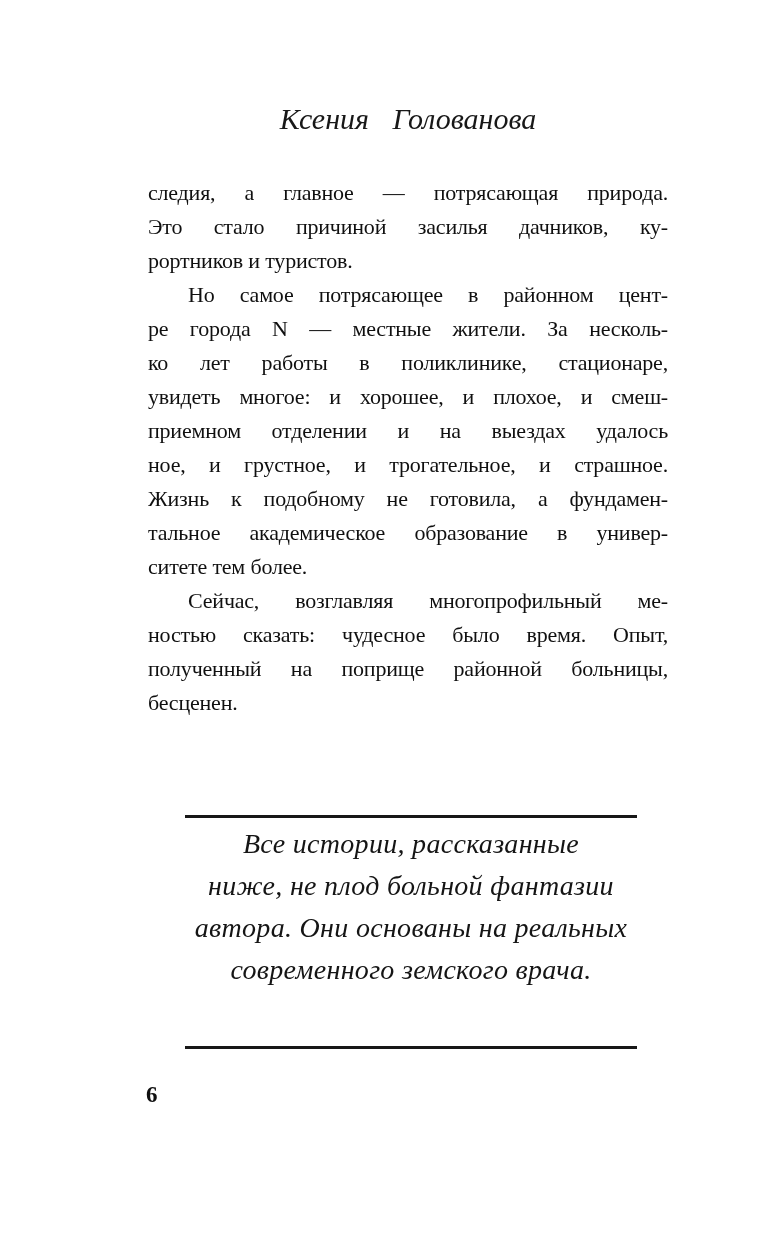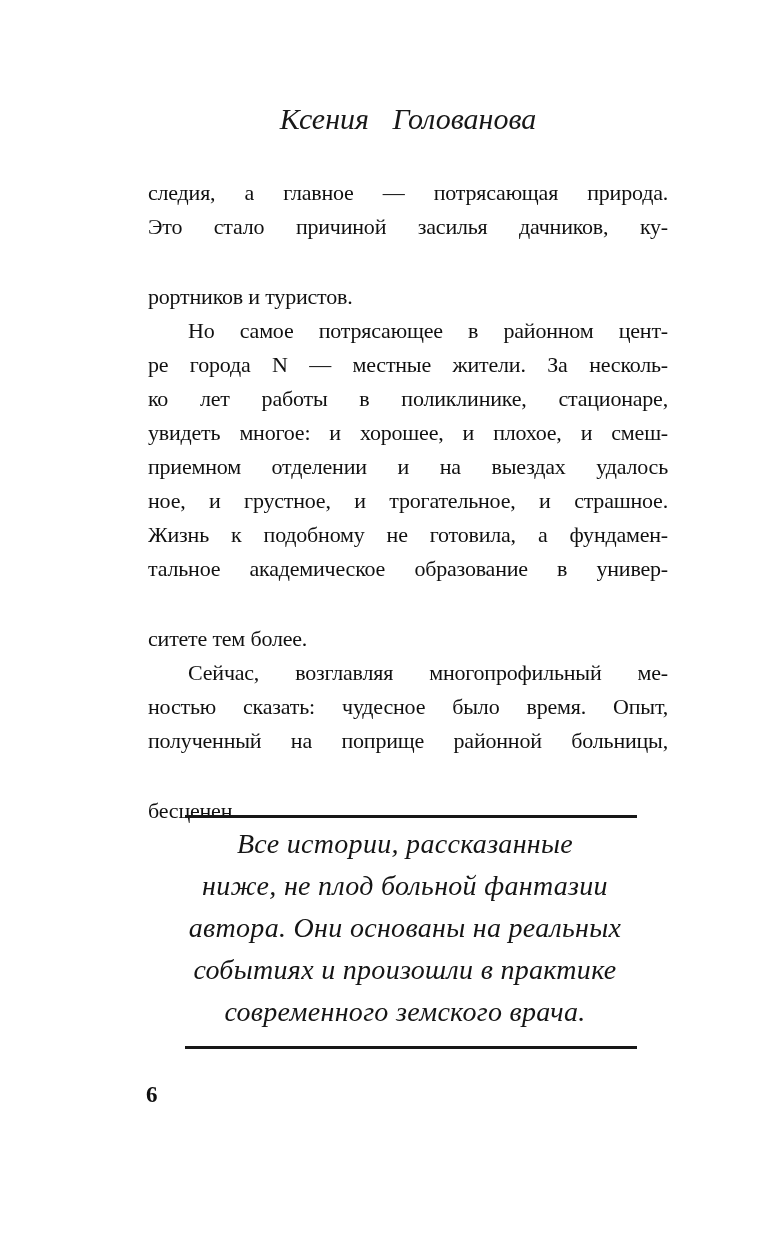--- a/index.html
+++ b/index.html
@@ -38,38 +38,37 @@
     letter-spacing: -0.2px;
     color: #101010;
   }
   .bline {
     text-align: justify;
     text-align-last: justify;
   }
   .bline.last {
     text-align: left;
     text-align-last: left;
-    margin-top: 36px;
   }
   .bline.first {
     text-indent: 40px;
   }
   .rule {
     position: absolute;
     left: 185px;
     width: 452px;
     height: 3px;
     background: #171717;
   }
   .rule-top { top: 815px; }
   .rule-bottom { top: 1046px; }
   .quote {
     position: absolute;
     top: 823px;
-    left: 152px;
+    left: 158px;
     width: 506px;
     text-align: center;
     font-style: italic;
     font-size: 28px;
     line-height: 42px;
     letter-spacing: 0.3px;
     color: #151515;
   }
   .page-number {
     position: absolute;
@@ -114,21 +113,20 @@
       <div class="bline last">бесценен.</div>
     </div>
   </div>
 
   <div class="rule rule-top"></div>
 
   <div class="quote">
     <div>Все истории, рассказанные</div>
     <div>ниже, не плод больной фантазии</div>
     <div>автора. Они основаны на реальных</div>
-    <div>событиях и произошли в практике</div>
     <div>современного земского врача.</div>
   </div>
 
   <div class="rule rule-bottom"></div>
 
   <div class="page-number">6</div>
 
 </div>
 
 </body></html>

